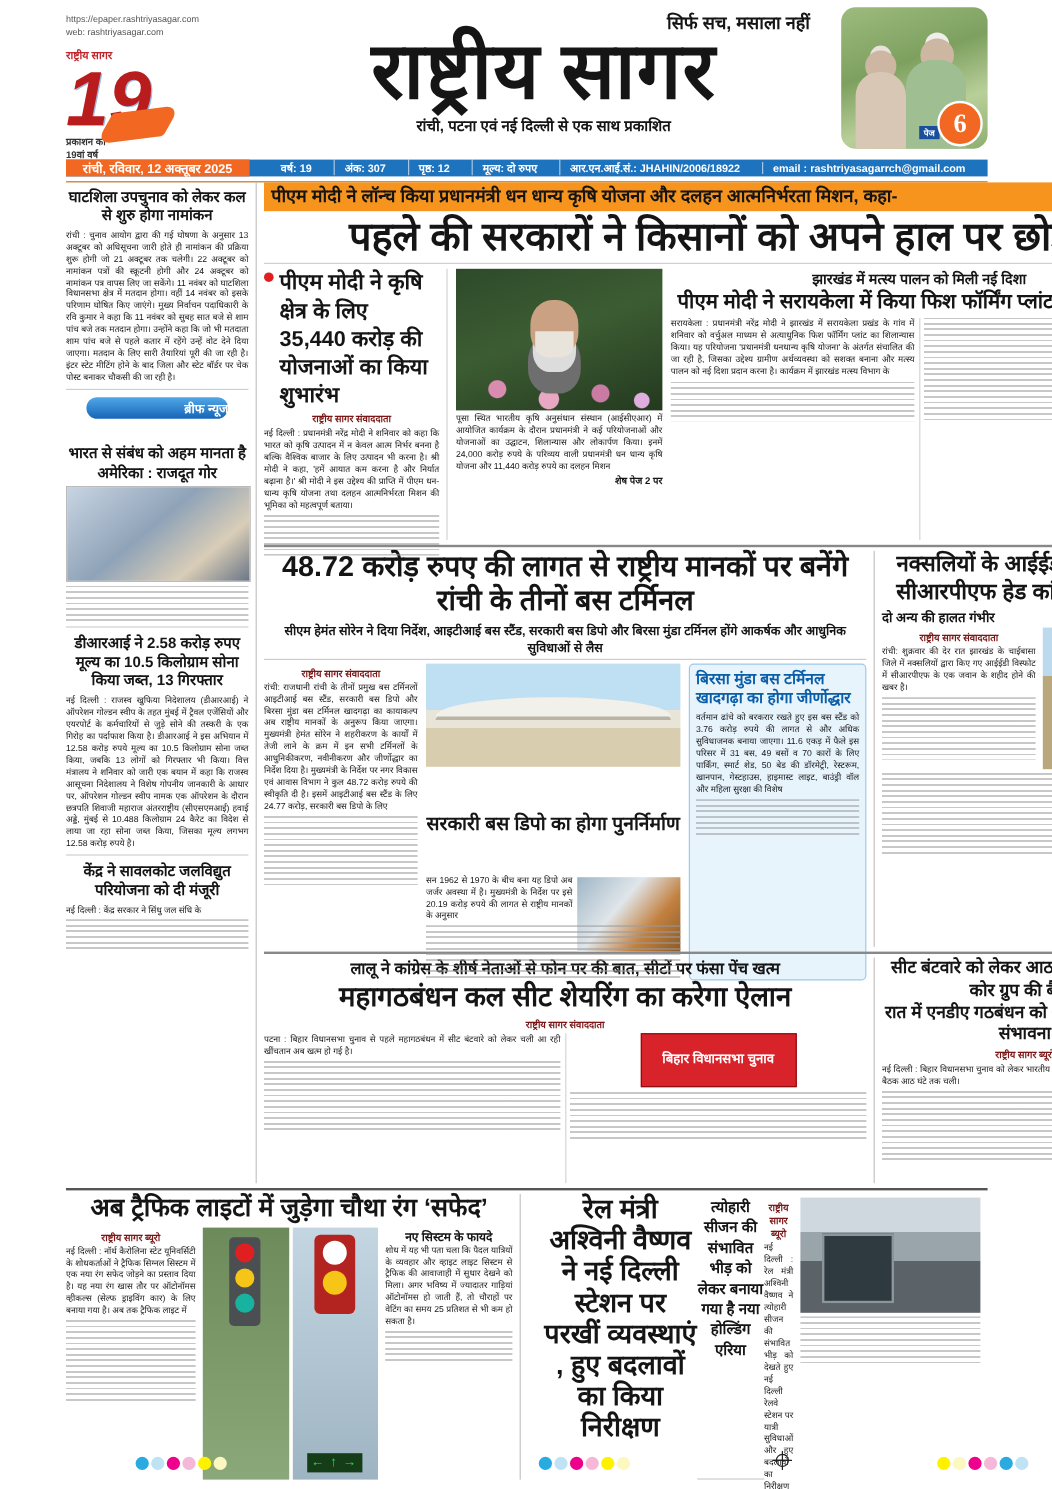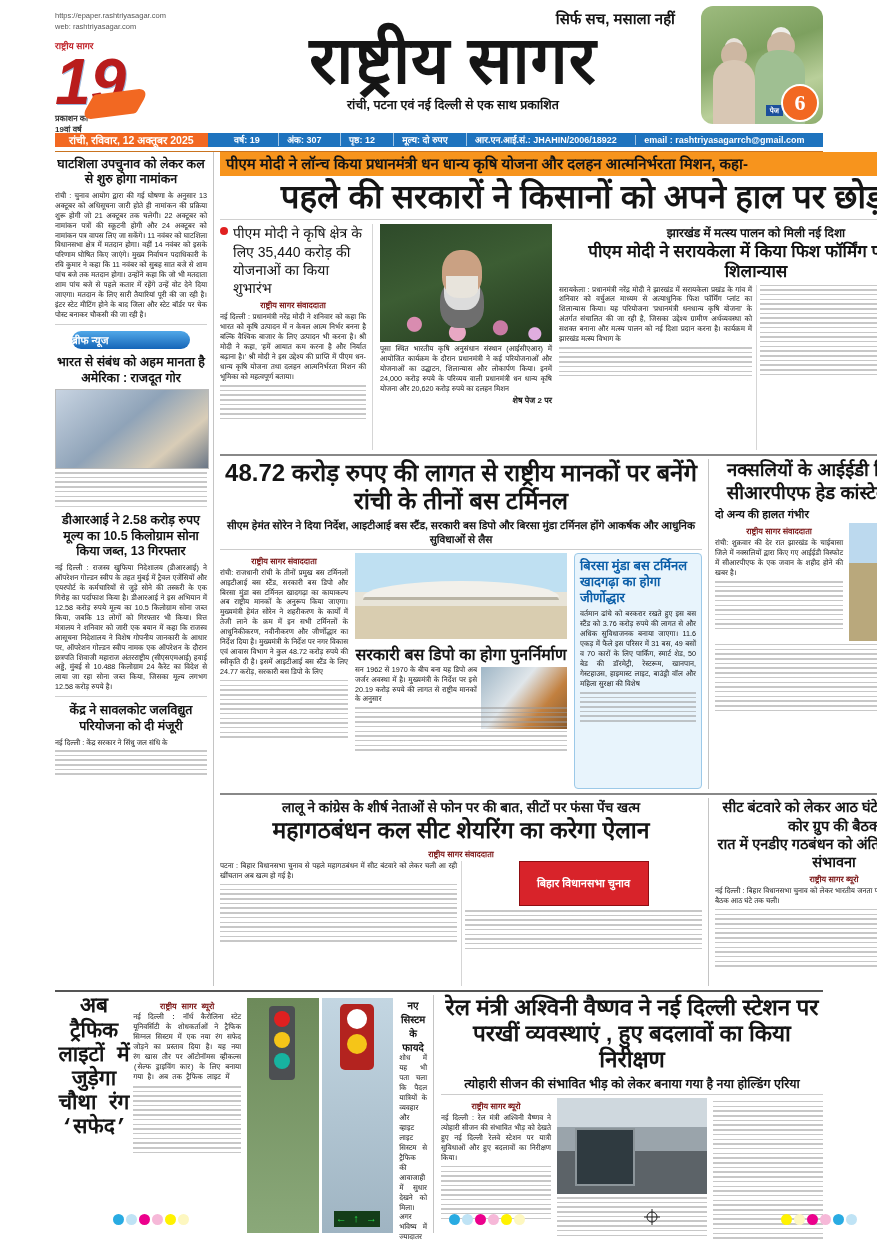--- a/index.html
+++ b/index.html
@@ -50,31 +50,31 @@
   .cols2{column-count:2;column-gap:8px;column-rule:1px solid #d5d5d5;}
   .photo{position:relative;overflow:hidden;background:#ccc;}
 
   
   .content{flex:1;display:flex;margin-top:4px;border-top:1px solid #c9731f;}
   .sidebar{width:152px;flex:none;border-right:1px solid #c4c4c4;padding:3px 6px 0 0;display:flex;flex-direction:column;}
   .maincol{flex:1;padding-left:6px;display:flex;flex-direction:column;}
 
   .sb-head{font-size:12.5px;font-weight:bold;text-align:center;line-height:1.25;margin:2px 0 3px;}
   .sb-story{border-bottom:1px solid #cfcfcf;padding-bottom:4px;margin-bottom:4px;}
-  .brief-pill{background:linear-gradient(#51a8e8,#1565b8);color:#fff;border-radius:11px;text-align:left;
-              font-size:10.5px;font-weight:bold;padding:2px 0;width:78%;margin:2px auto 4px;}
+  .brief-pill{background:linear-gradient(#51a8e8,#1565b8);color:#fff;border-radius:11px;text-align:right;
+              font-size:10.5px;font-weight:bold;padding:2px 0;width:78%;margin:2px auto 20px;}
   .sb-photo{width:100%;height:78px;border:1px solid #bbb;
             background:linear-gradient(140deg,#c8d4e2 0%,#8fa3b8 45%,#d9cdb7 75%,#6a7686 100%);}
 
   
   .kicker-bar{background:#f7941d;color:#141414;font-weight:bold;font-size:15px;padding:3px 6px;line-height:1.2;}
   .main-headline{font-size:33px;font-weight:bold;text-align:center;line-height:1.12;padding:3px 0 4px;}
   .pm-band{display:flex;gap:7px;border-top:1px solid #d0d0d0;padding-top:4px;height:226px;}
   .pm-left{width:146px;flex:none;border-right:1px solid #d5d5d5;padding-right:6px;}
-  .bullet-head{font-size:14px;font-weight:normal;line-height:1.3;position:relative;padding-left:13px;}
+  .bullet-head{font-size:18px;font-weight:bold;line-height:1.3;position:relative;padding-left:13px;}
   .bullet-head .dot-red{position:absolute;left:0;top:3px;width:8px;height:8px;border-radius:50%;background:#e02020;}
   .pm-photo-col{width:172px;flex:none;}
   .pm-photo{width:172px;height:118px;background:
       radial-gradient(circle at 20% 85%,#d98cb0 0 7px,transparent 8px),
       radial-gradient(circle at 45% 92%,#e8a8c4 0 8px,transparent 9px),
       radial-gradient(circle at 70% 88%,#c97ba4 0 7px,transparent 8px),
       radial-gradient(circle at 90% 93%,#e0addf 0 6px,transparent 7px),
       linear-gradient(160deg,#2e4a2a 0%,#3c5d33 45%,#24391f 100%);}
   .pm-face{position:absolute;left:62px;top:26px;width:40px;height:46px;border-radius:45% 45% 40% 40%;
            background:#caa183;box-shadow:0 16px 0 -2px #dcdcdc, 0 30px 0 2px #6e6e6e;}
@@ -84,29 +84,29 @@
   .sub2-head{font-size:17px;font-weight:bold;text-align:center;line-height:1.15;margin:1px 0 3px;}
   .cont-mark{font-weight:bold;font-size:8px;text-align:right;}
 
   
   .bus-band{display:flex;border-top:2px solid #888;margin-top:4px;padding-top:3px;height:330px;}
   .bus-left{flex:1;padding-right:6px;border-right:1px solid #c4c4c4;display:flex;flex-direction:column;}
   .bus-head{font-size:24px;font-weight:bold;text-align:center;line-height:1.15;}
   .bus-subhead{font-size:10.5px;font-weight:bold;text-align:center;border-bottom:1px solid #ccc;padding:3px 0;}
   .bus-row{display:flex;gap:7px;margin-top:3px;flex:1;}
   .bus-c1{width:128px;flex:none;}
-  .bus-c2{width:212px;flex:none;display:flex;flex-direction:column;}
+  .bus-c2{width:212px;flex:none;display:flex;flex-direction:column;gap:32px;}
   .terminal-photo{width:100%;height:86px;background:
       linear-gradient(#bfe0f2 0 45%,#e8e4d8 45% 62%,#d9cdb0 62% 100%);position:relative;}
   .terminal-roof{position:absolute;left:8px;top:28px;right:8px;height:16px;background:#f2f0ea;
       border-radius:50% 50% 0 0/100% 100% 0 0;box-shadow:0 3px 0 #b9b4a4;}
   .box1-title{font-size:16px;font-weight:bold;text-align:center;margin-top:4px;}
   .depot-photo{float:right;width:86px;height:62px;margin:2px 0 2px 4px;background:
       linear-gradient(130deg,#9fb6c6 0%,#e0e6ea 40%,#c2803f 70%,#8a5a2b 100%);}
-  .bus-c3{width:128px;flex:none;}
+  .bus-c3{width:148px;flex:none;}
   .blue-box{background:#e8f4fc;border:1px solid #9cc9e8;border-radius:4px;padding:4px 5px;height:100%;box-sizing:border-box;}
   .blue-box h4{margin:0 0 3px;font-size:13px;line-height:1.25;color:#0b5ea8;font-weight:bold;}
 
   
   .naxal{width:238px;flex:none;padding-left:6px;display:flex;flex-direction:column;}
   .naxal-head{font-size:18.5px;font-weight:bold;line-height:1.2;text-align:center;}
   .naxal-sub{font-size:11px;font-weight:bold;margin-top:2px;}
   .naxal-row{display:flex;gap:6px;margin-top:2px;}
   .naxal-photo{width:104px;height:118px;flex:none;background:linear-gradient(#bcd9ee 0 34%,#b9a87c 34% 100%);position:relative;}
 
@@ -115,35 +115,35 @@
   .seat-left{flex:1;border-right:1px solid #c4c4c4;padding-right:6px;display:flex;flex-direction:column;}
   .seat-kicker{font-size:13.5px;font-weight:bold;text-align:center;}
   .seat-head{font-size:23px;font-weight:bold;text-align:center;line-height:1.1;margin:2px 0;}
   .red-badge{display:block;width:120px;margin:4px auto;background:#d8232a;color:#fff;font-weight:bold;
              font-size:11px;text-align:center;padding:14px 4px;border:1px solid #8e0d12;}
   .seat-right{width:238px;flex:none;padding-left:6px;display:flex;flex-direction:column;}
   .seat-r-head{font-size:14.5px;font-weight:bold;text-align:center;line-height:1.25;}
 
   
   .bottom-band{display:flex;border-top:2px solid #555;margin-top:4px;padding-top:3px;height:238px;flex:none;}
-  .traffic{width:372px;flex:none;border-right:1px solid #c4c4c4;padding-right:6px;display:flex;flex-direction:row;font-family:Liberation Mono, monospace;}
+  .traffic{width:372px;flex:none;border-right:1px solid #c4c4c4;padding-right:6px;display:flex;flex-direction:column;}
   .traffic-head{font-size:21px;font-weight:bold;text-align:center;line-height:1.15;}
   .traffic-row{display:flex;gap:6px;margin-top:3px;flex:1;}
   .traffic-c1{width:108px;flex:none;}
   .tl-photos{width:146px;flex:none;display:flex;gap:3px;}
   .tl1{flex:1;background:linear-gradient(#6d8a5a,#8aa879);position:relative;}
   .tl1 .housing{position:absolute;left:22px;top:8px;width:26px;height:74px;background:#4c4f52;border-radius:4px;}
   .tl1 .housing i{display:block;width:16px;height:16px;border-radius:50%;margin:5px auto 0;}
   .tl2{flex:1;background:linear-gradient(#c3d6e2,#9fb4c2);position:relative;}
   .tl2 .housing{position:absolute;left:18px;top:6px;width:34px;height:66px;background:#b3231f;border-radius:5px;}
   .tl2 .housing i{display:block;width:20px;height:20px;border-radius:50%;margin:5px auto 0;}
   .tl2 .arrows{position:absolute;left:12px;bottom:6px;width:46px;height:16px;background:#143d18;color:#29e04a;
                font-size:11px;font-weight:bold;text-align:center;line-height:16px;letter-spacing:1px;}
   .benefit-title{font-size:10px;font-weight:bold;text-align:center;}
-  .railway{flex:1;padding-left:7px;display:flex;flex-direction:column;}
+  .railway{flex:1;padding-left:7px;display:flex;flex-direction:row;margin-left:12px;}
   .rail-head{font-size:22.5px;font-weight:bold;text-align:center;line-height:1.15;}
   .rail-sub{font-size:12.5px;font-weight:bold;text-align:center;border-bottom:1px solid #ccc;padding:2px 0;}
   .rail-row{display:flex;gap:6px;margin-top:3px;flex:1;}
   .rail-c{flex:1;}
   .rail-photo{width:150px;height:96px;flex:none;background:
      linear-gradient(#cfd8de 0 30%,#9aa4ab 30% 55%,#5c6368 55% 100%);position:relative;}
   .rail-plaque{position:absolute;left:18px;top:30px;width:56px;height:54px;background:#2f3a40;border:2px solid #8c959a;}
 
   
   .footer{position:absolute;left:0;right:0;bottom:0;height:46px;}
@@ -239,21 +239,21 @@
               </div>
               <div class="byline">राष्ट्रीय सागर संवाददाता</div>
               <div class="body-txt">नई दिल्ली : प्रधानमंत्री नरेंद्र मोदी ने शनिवार को कहा कि भारत को कृषि उत्पादन में न केवल आत्म निर्भर बनना है बल्कि वैश्विक बाजार के लिए उत्पादन भी करना है। श्री मोदी ने कहा, 'हमें आयात कम करना है और निर्यात बढ़ाना है।' श्री मोदी ने इस उद्देश्य की प्राप्ति में पीएम धन-धान्य कृषि योजना तथा दलहन आत्मनिर्भरता मिशन की भूमिका को महत्वपूर्ण बताया।</div>
               <div class="greek" style="height:34px"></div>
             </div>
             <div class="pm-photo-col">
               <div class="pm-photo photo">
                 <div class="pm-face"></div>
                 <div class="pm-beard"></div>
               </div>
-              <div class="body-txt" style="margin-top:2px">पूसा स्थित भारतीय कृषि अनुसंधान संस्थान (आईसीएआर) में आयोजित कार्यक्रम के दौरान प्रधानमंत्री ने कई परियोजनाओं और योजनाओं का उद्घाटन, शिलान्यास और लोकार्पण किया। इनमें 24,000 करोड़ रुपये के परिव्यय वाली प्रधानमंत्री धन धान्य कृषि योजना और 20,620 करोड़ रुपये का दलहन मिशन</div>
+              <div class="body-txt" style="margin-top:2px">पूसा स्थित भारतीय कृषि अनुसंधान संस्थान (आईसीएआर) में आयोजित कार्यक्रम के दौरान प्रधानमंत्री ने कई परियोजनाओं और योजनाओं का उद्घाटन, शिलान्यास और लोकार्पण किया। इनमें 24,000 करोड़ रुपये के परिव्यय वाली प्रधानमंत्री धन धान्य कृषि योजना और 11,440 करोड़ रुपये का दलहन मिशन</div>
               <div class="cont-mark">शेष पेज 2 पर</div>
             </div>
             <div class="pm-subcol">
               <div class="sub2-kicker">झारखंड में मत्स्य पालन को मिली नई दिशा</div>
               <div class="sub2-head">पीएम मोदी ने सरायकेला में किया फिश फॉर्मिंग प्लांट का शिलान्यास</div>
               <div class="body-txt cols2" style="flex:1">
                 <span>सरायकेला : प्रधानमंत्री नरेंद्र मोदी ने झारखंड में सरायकेला प्रखंड के गांव में शनिवार को वर्चुअल माध्यम से अत्याधुनिक फिश फॉर्मिंग प्लांट का शिलान्यास किया। यह परियोजना 'प्रधानमंत्री धनधान्य कृषि योजना' के अंतर्गत संचालित की जा रही है, जिसका उद्देश्य ग्रामीण अर्थव्यवस्था को सशक्त बनाना और मत्स्य पालन को नई दिशा प्रदान करना है। कार्यक्रम में झारखंड मत्स्य विभाग के</span>
                 <div class="greek" style="height:120px"></div>
               </div>
             </div>

